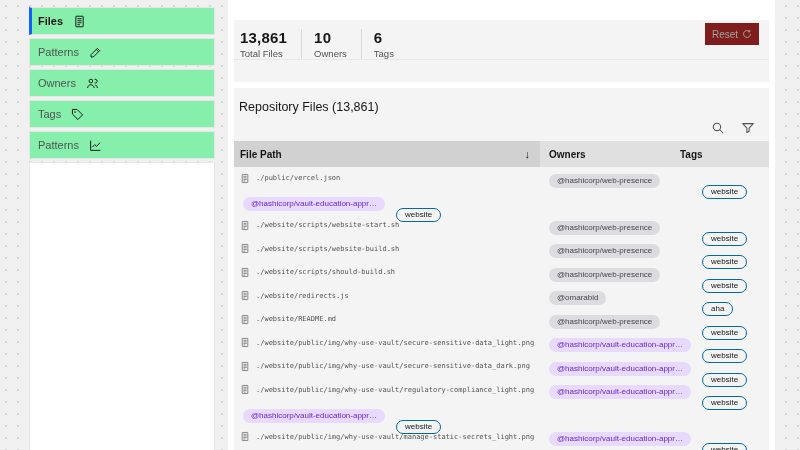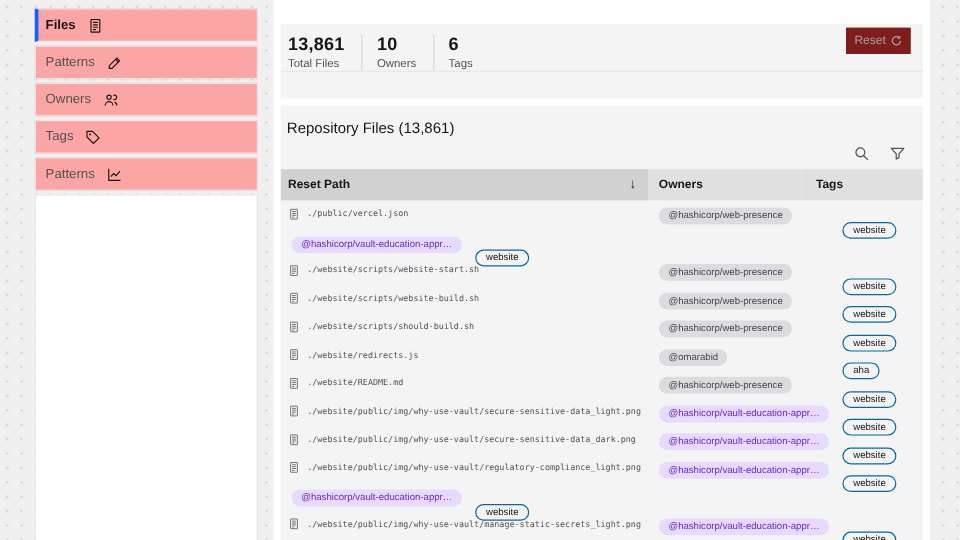--- a/index.html
+++ b/index.html
@@ -7,21 +7,21 @@
     width:800px;height:450px;overflow:hidden;position:relative;
     font-family:"Liberation Sans",sans-serif;
     background-color:#f0f0f1;
     background-image:radial-gradient(#d7d7d9 1px, transparent 1.2px);
     background-size:12px 12px;
     color:#161616;
   }
   
   .sidebar{position:absolute;left:29px;top:7px;width:186px;}
   .side-item{
-    box-sizing:border-box;height:28px;margin-bottom:3px;background:#fca5a5;
+    box-sizing:border-box;height:28px;margin-bottom:3px;background:#86efac;
     border:1px solid #e6e6e6;display:flex;align-items:center;
     padding-left:8px;font-size:11px;color:#525252;cursor:pointer;
   }
   .side-item.active{border-left:3px solid #0f62fe;font-weight:bold;color:#161616;padding-left:6px;}
   .side-item .icn{margin-left:10px;display:flex;align-items:center;color:#161616;}
   .side-filler{box-sizing:border-box;background:#fff;border:1px solid #e6e6e6;height:300px;}
   
   .main{position:absolute;left:228px;top:0;width:547px;height:450px;background:#fff;}
   .card{position:absolute;left:6px;right:6px;background:#f4f4f4;}
   
@@ -155,21 +155,21 @@
         </svg>
       </span>
       <span class="tb-icon">
         <svg width="14" height="14" viewBox="0 0 16 16" fill="none" stroke="#525252" stroke-width="1.2">
           <path d="M2 3h12l-4.7 5.2v3.6l-2.6 1.4V8.2L2 3z" stroke-linejoin="round"></path>
         </svg>
       </span>
     </div>
     <div class="thead">
       <div class="th sorted col-path">
-        <span>Reset Path</span>
+        <span>File Path</span>
         <span class="sort-arrow">↓</span>
       </div>
       <div class="th col-owner">
         <span>Owners</span>
       </div>
       <div class="th col-tag">
         <span>Tags</span>
       </div>
     </div>
     <div class="rows" id="rows">

